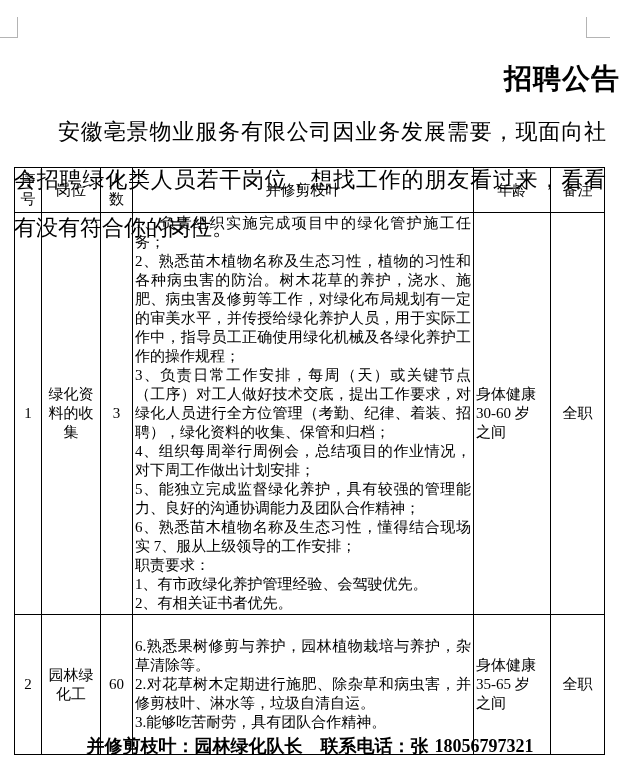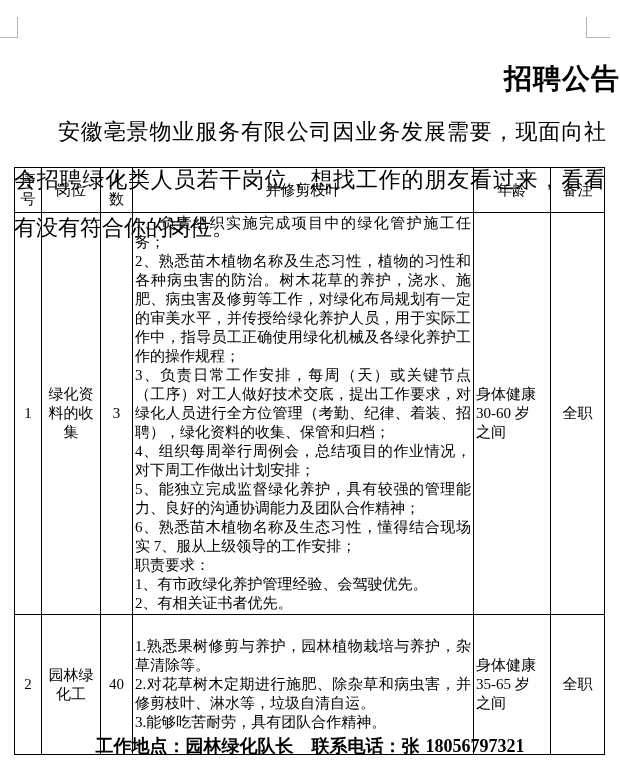--- a/index.html
+++ b/index.html
@@ -116,29 +116,29 @@
 1、有市政绿化养护管理经验、会驾驶优先。
 2、有相关证书者优先。</td>
         <td class="cell-age">身体健康
 30-60 岁
 之间</td>
         <td class="cell-center">全职</td>
       </tr>
       <tr class="row-2">
         <td class="cell-center">2</td>
         <td class="cell-center">园林绿化工</td>
-        <td class="cell-center">40</td>
-        <td class="cell-req">1.熟悉果树修剪与养护，园林植物栽培与养护，杂草清除等。
+        <td class="cell-center">60</td>
+        <td class="cell-req">6.熟悉果树修剪与养护，园林植物栽培与养护，杂草清除等。
 2.对花草树木定期进行施肥、除杂草和病虫害，并修剪枝叶、淋水等，垃圾自清自运。
 3.能够吃苦耐劳，具有团队合作精神。</td>
         <td class="cell-age">身体健康
 35-65 岁
 之间</td>
         <td class="cell-center">全职</td>
       </tr>
     </tbody>
   </table>
 
   <div class="doc-footer">
-    <span>工作地点：</span><span>园林绿化队长</span><span class="phone-group"><span>联系电话：</span><span>张</span><span class="phone-number">18056797321</span></span>
+    <span>并修剪枝叶：</span><span>园林绿化队长</span><span class="phone-group"><span>联系电话：</span><span>张</span><span class="phone-number">18056797321</span></span>
   </div>
 
 </div>
 
 </body></html>

